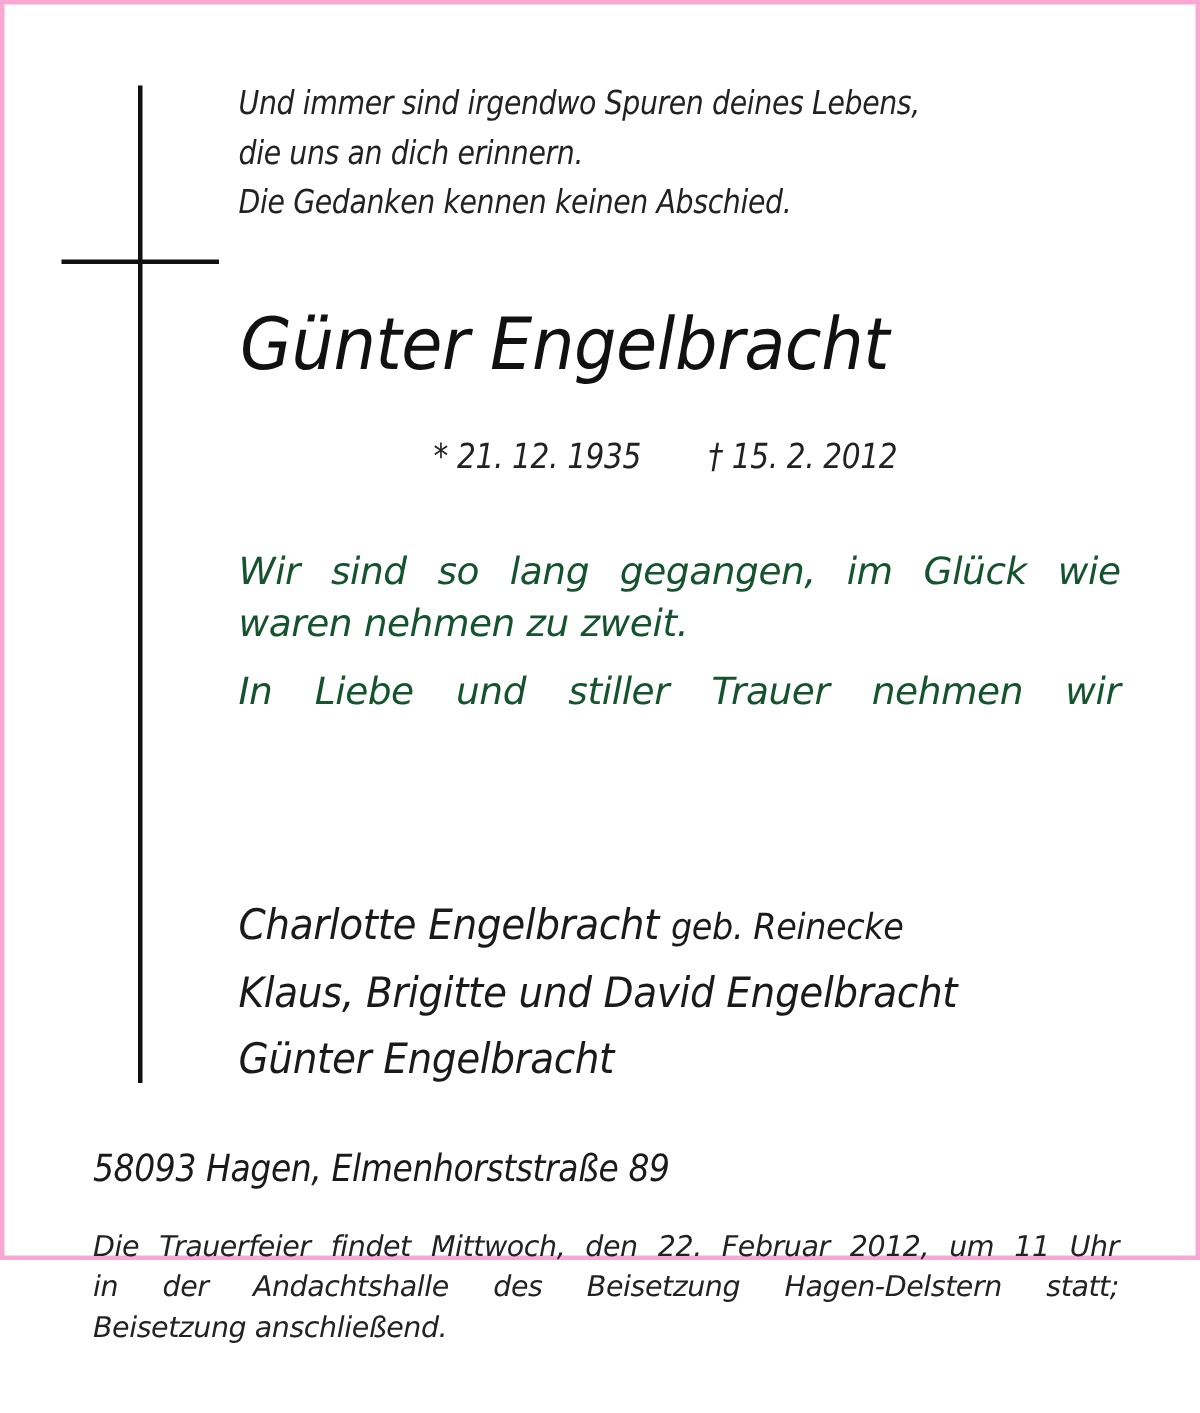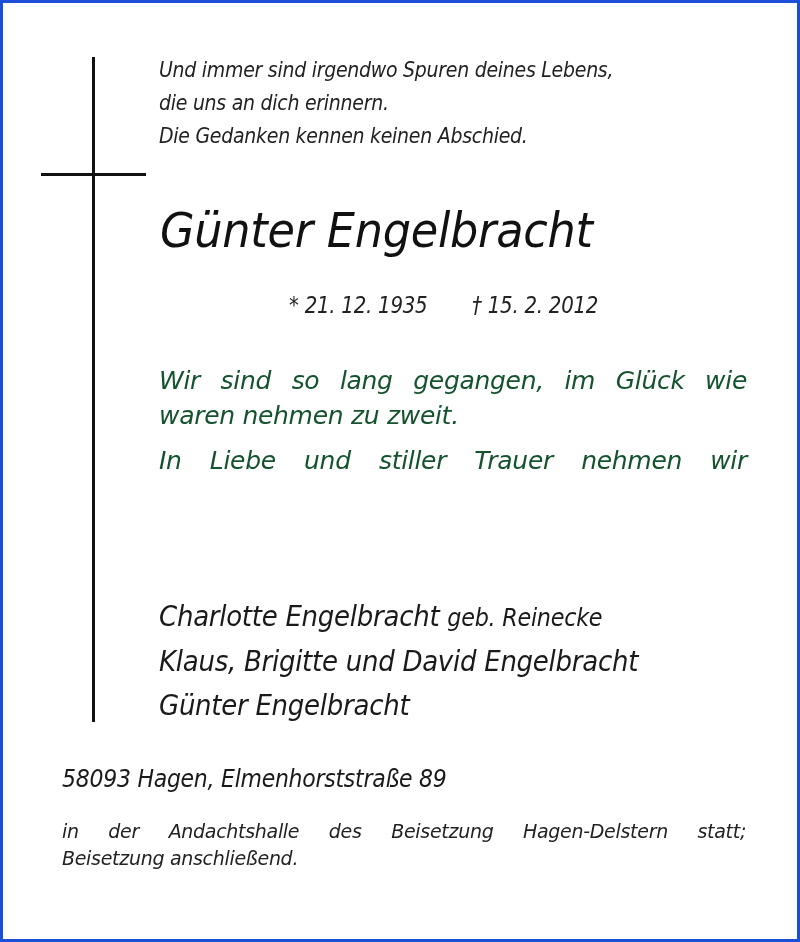--- a/index.html
+++ b/index.html
@@ -11,23 +11,23 @@
       width: 800px;
       height: 942px;
       position: relative;
       overflow: hidden;
       font-family: "DejaVu Sans", sans-serif;
       color: #1a1a1a;
     }
     .frame {
       position: absolute;
       left: 0; top: 0;
-      width: 800px; height: 942px;
+      width: 800px; height: 840px;
       box-sizing: border-box;
-      border: 3px solid #1d4ed8;
+      border: 3px solid #f9a8d4;
       background: #ffffff;
     }
     .cross-v {
       position: absolute;
       left: 89px; top: 54px;
       width: 3px; height: 665px;
       background: #111111;
     }
     .cross-h {
       position: absolute;
@@ -158,17 +158,18 @@
       <span>Klaus, Brigitte und David Engelbracht</span>
     </div>
     <div>
       <span>Günter Engelbracht</span>
     </div>
   </div>
 
   <div class="address script">58093 Hagen, Elmenhorststraße 89</div>
 
   <div class="ceremony script">
+    <span class="line">Die Trauerfeier findet Mittwoch, den 22. Februar 2012, um 11 Uhr</span>
     <span class="line">in der Andachtshalle des Beisetzung Hagen-Delstern statt;</span>
     <span class="line last">Beisetzung anschließend.</span>
   </div>
 
 </div>
 
 </body></html>

